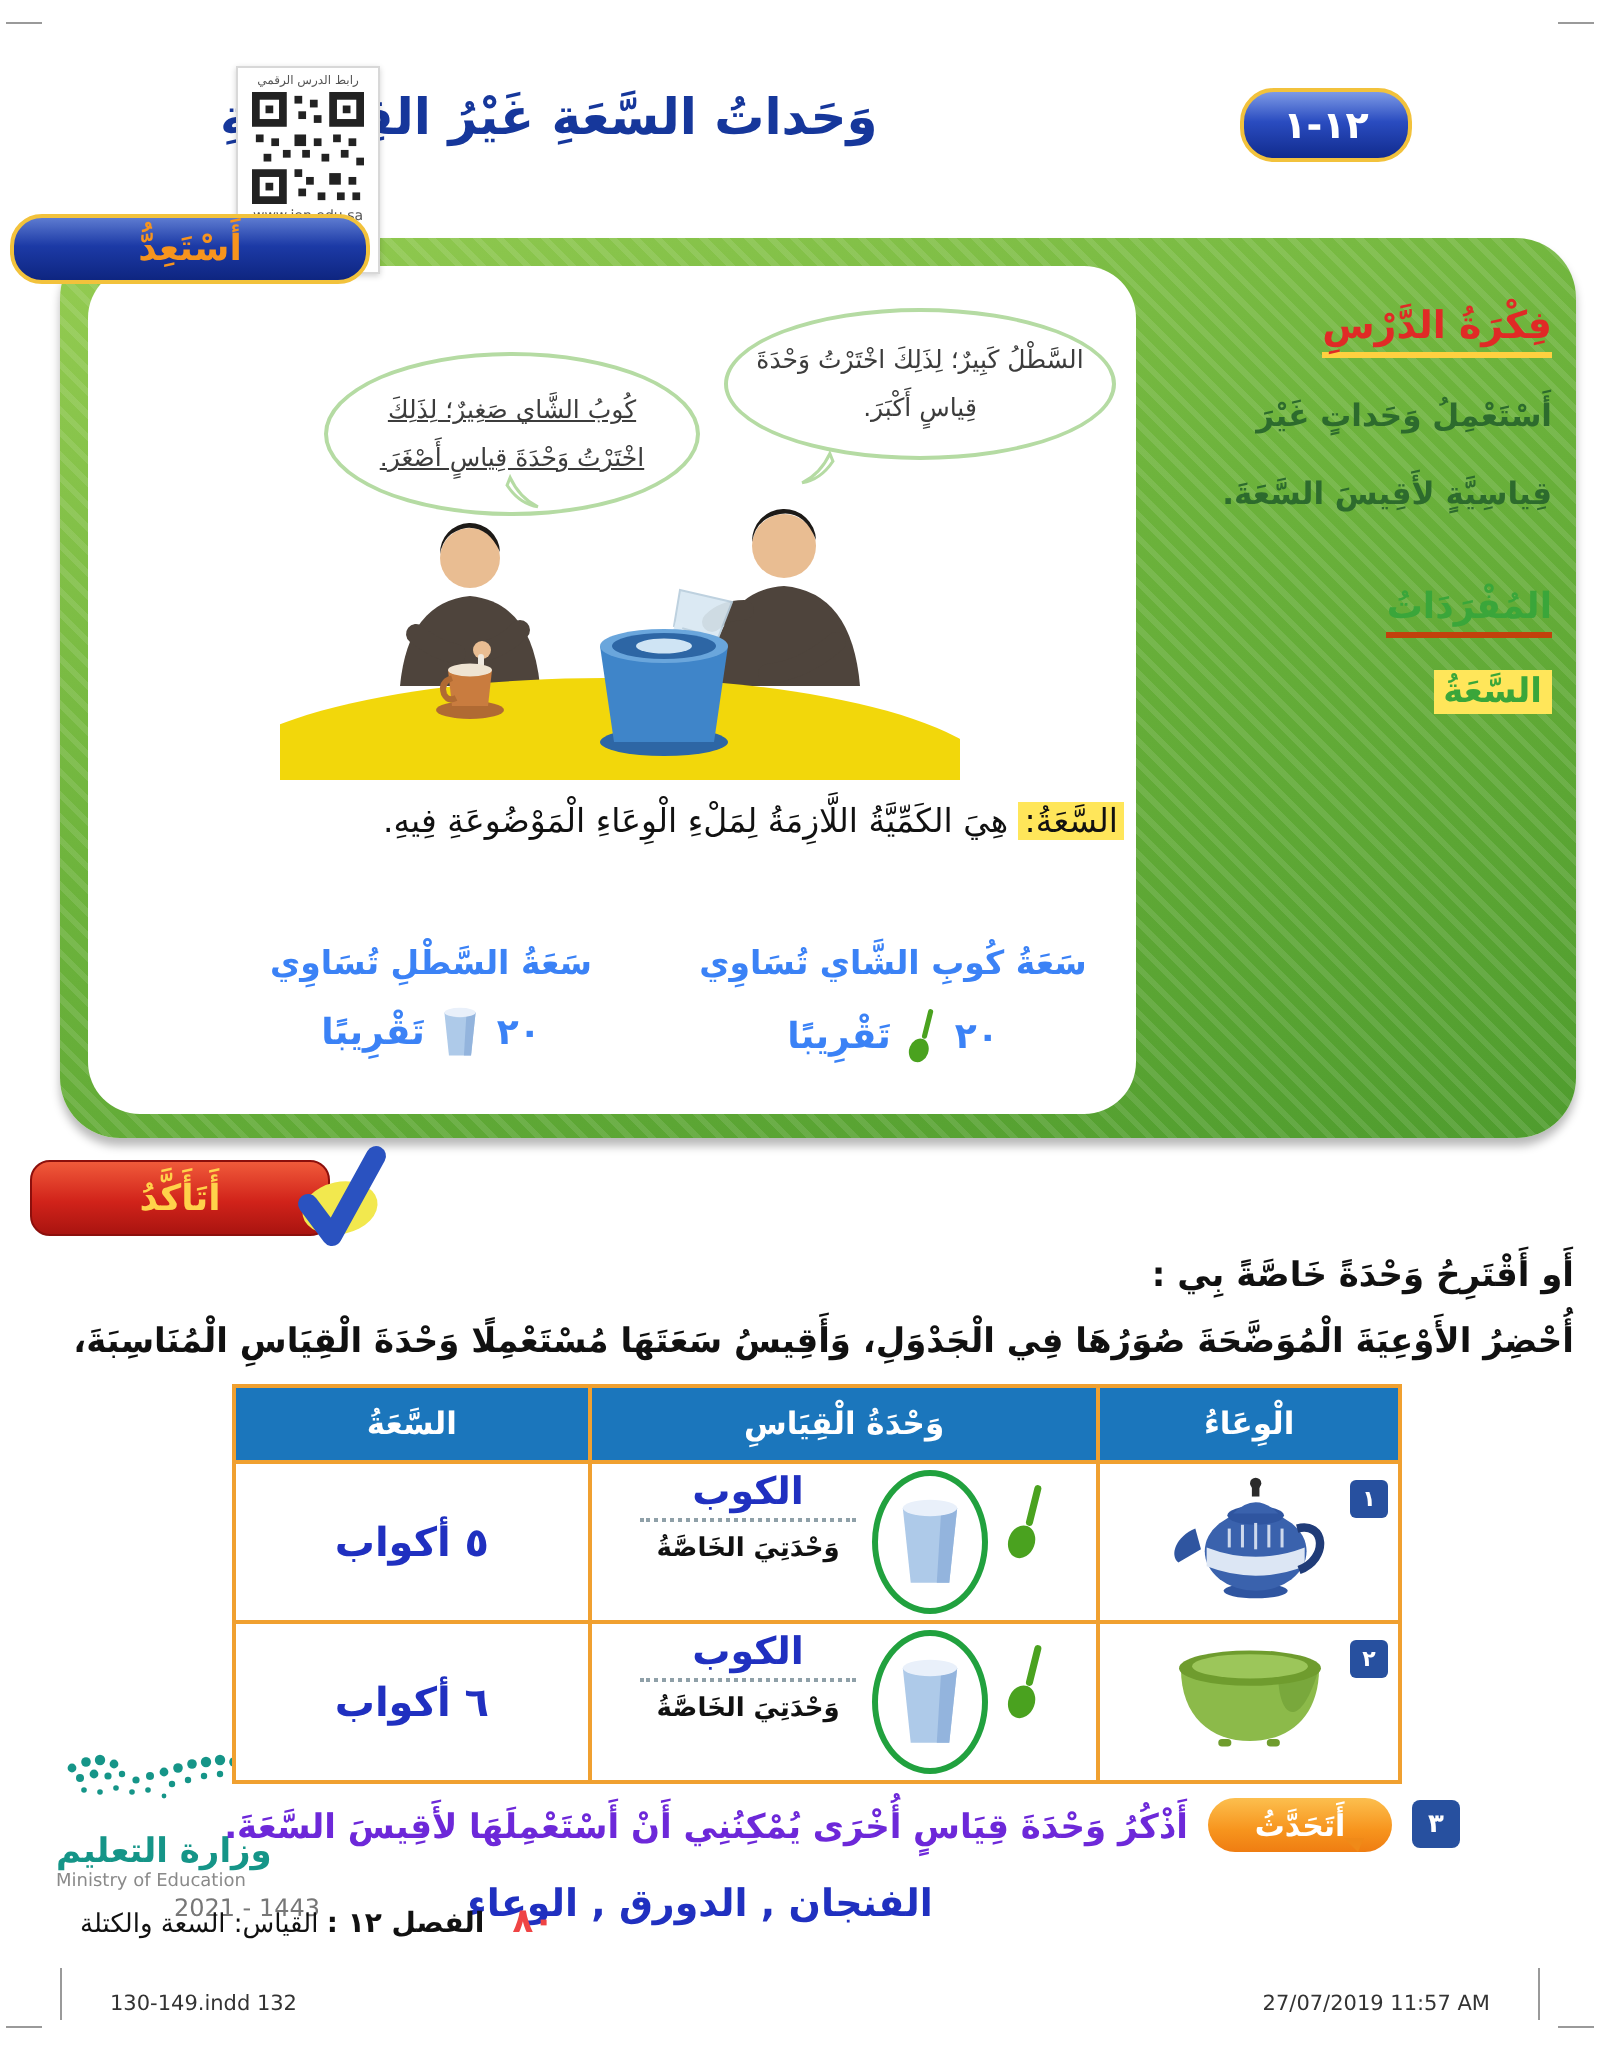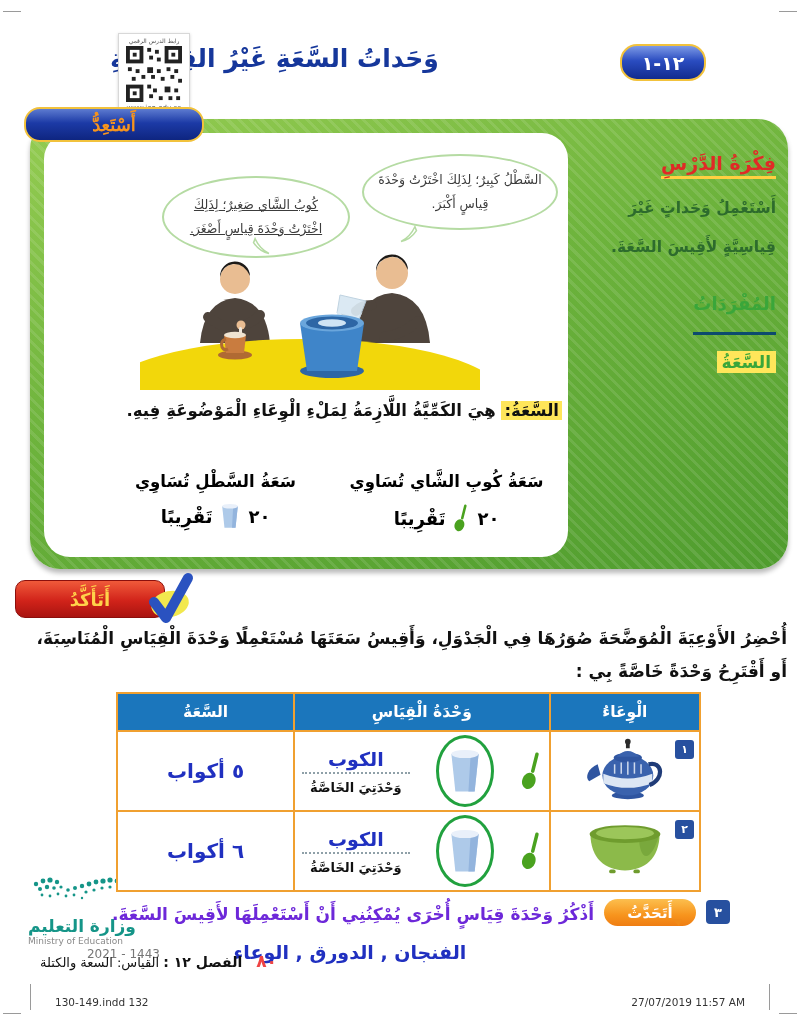--- a/index.html
+++ b/index.html
@@ -10,63 +10,63 @@
   .crop{position:absolute;background:#9a9a9a;}
   
   .lesson-pill{position:absolute;top:44px;left:620px;width:82px;height:33px;border-radius:17px;
     background:linear-gradient(#7d9ae6 0%,#2a4cc0 45%,#112b8e 100%);border:2px solid #f2c23c;
     color:#fff;font-weight:bold;font-size:19px;display:flex;align-items:center;justify-content:center;direction:ltr;}
   .page-title{position:absolute;top:44px;right:190px;left:110px;text-align:left;color:#16379b;font-weight:bold;font-size:25px;}
   .qr-card{position:absolute;top:33px;left:118px;width:72px;height:104px;background:#fff;border:1px solid #d8d8d8;
     box-shadow:0 1px 3px rgba(0,0,0,.18);display:flex;flex-direction:column;align-items:center;z-index:6;padding-top:3px;box-sizing:border-box;}
   .qr-cap{font-size:6px;color:#555;}
   .qr-url{font-size:7px;color:#555;direction:ltr;}
-  .getready-pill{position:absolute;top:107px;left:24px;width:176px;height:31px;border-radius:16px;
+  .getready-pill{position:absolute;top:107px;left:5px;width:176px;height:31px;border-radius:16px;
     background:linear-gradient(#5d7bd0 0%,#1c3aa6 45%,#0e2580 100%);border:2px solid #f2c23c;
-    color:#f7941d;font-weight:bold;font-size:18px;display:flex;align-items:center;justify-content:center;z-index:7;font-family:Liberation Serif, serif;}
+    color:#f7941d;font-weight:bold;font-size:18px;display:flex;align-items:center;justify-content:center;z-index:7;}
   
   .green-panel{position:absolute;top:119px;left:30px;width:758px;height:450px;border-radius:30px;
     background:linear-gradient(160deg,#95cc52 0%,#6db33c 45%,#4f9c2e 100%);
     box-shadow:0 4px 5px rgba(0,0,0,.28);}
   .green-panel .stripes{position:absolute;inset:0;border-radius:30px;
     background:repeating-linear-gradient(45deg,rgba(255,255,255,.10) 0 3px,rgba(0,0,0,0) 3px 8px);}
   .sidebar-glow{position:absolute;top:16px;left:14px;width:212px;height:418px;border-radius:20px;
     background:radial-gradient(ellipse at 50% 55%,#fffceb 35%,rgba(255,252,235,0) 78%);}
   .white-panel{position:absolute;top:133px;left:44px;width:524px;height:424px;background:#fff;border-radius:26px;z-index:2;}
   
   .sidebar{position:absolute;top:152px;left:588px;width:188px;z-index:3;text-align:right;}
   .side-h-red{color:#e02a26;font-weight:bold;font-size:19px;display:inline-block;border-bottom:3px solid #ffd040;padding-bottom:2px;}
   .side-idea{color:#2d6b2d;font-weight:bold;font-size:15.5px;line-height:2.5;margin-top:10px;}
-  .side-h-green{color:#3aa63a;font-weight:bold;font-size:18px;display:inline-block;border-bottom:3px solid #0c4a6e;padding-bottom:18px;margin-top:26px;}
+  .side-h-green{color:#3aa63a;font-weight:bold;font-size:18px;display:inline-block;border-bottom:3px solid #c2410c;padding-bottom:2px;margin-top:26px;}
   .side-term{margin-top:16px;display:inline-block;background:#ffe65a;color:#3aa63a;font-weight:bold;font-size:17px;padding:1px 5px;}
   
   .bubble{position:absolute;z-index:4;background:#fff;border:2px solid #b5dba3;border-radius:50%;
     display:flex;align-items:center;justify-content:center;text-align:center;color:#3c3c3c;font-size:12.5px;line-height:1.9;padding:6px 14px;box-sizing:border-box;}
   .tail{position:absolute;z-index:4;width:20px;height:20px;overflow:visible;}
   
-  .definition{position:absolute;top:394px;left:100px;width:462px;z-index:4;text-align:right;color:#111;font-weight:bold;font-size:16.5px;line-height:2.1;}
+  .definition{position:absolute;top:394px;left:100px;width:462px;z-index:4;text-align:right;color:#111;font-weight:normal;font-size:16.5px;line-height:2.1;}
   .hl{background:#ffe65a;padding:0 3px;}
   .equiv{position:absolute;top:472px;left:100px;width:462px;z-index:4;display:flex;direction:rtl;}
-  .equiv .col{flex:1;text-align:center;color:#000000;font-weight:bold;font-size:16.5px;}
+  .equiv .col{flex:1;text-align:center;color:#3b82f6;font-weight:bold;font-size:16.5px;}
   .equiv .val{display:flex;align-items:center;justify-content:center;gap:8px;margin-top:12px;font-size:18px;}
   
   .check-badge{position:absolute;top:580px;left:15px;width:148px;height:36px;border-radius:10px;
     background:linear-gradient(#f05a3a 0%,#d1231a 55%,#a91410 100%);border:1px solid #8c0f0c;
     color:#ffd24a;font-weight:bold;font-size:18px;display:flex;align-items:center;justify-content:center;z-index:5;}
   .check-mark{position:absolute;top:570px;left:140px;z-index:6;}
   .instruction{position:absolute;top:622px;left:35px;width:752px;text-align:right;color:#111;font-weight:bold;font-size:17px;line-height:1.95;}
   
   .cap-table{position:absolute;top:692px;left:116px;width:585px;border-collapse:collapse;direction:rtl;z-index:2;}
   .cap-table td,.cap-table th{border:2.5px solid #f0a030;}
   .cap-table th{background:#1b76bc;color:#fff;font-weight:bold;font-size:15.5px;height:34px;}
   .cap-table td{height:76px;background:#fff;vertical-align:middle;text-align:center;position:relative;}
   .col-vessel{width:149px;}.col-unit{width:252px;}.col-cap{width:178px;}
   .num-badge{position:absolute;top:8px;right:5px;width:19px;height:19px;background:#27509f;border-radius:3px;
     color:#fff;font-size:11px;font-weight:bold;display:flex;align-items:center;justify-content:center;}
-  .unit-wrap{display:flex;direction:rtl;align-items:center;justify-content:center;gap:26px;}
+  .unit-wrap{display:flex;direction:rtl;align-items:flex-start;justify-content:center;gap:8px;}
   .unit-circle{width:52px;height:66px;border:3px solid #21a13e;border-radius:50%;display:flex;align-items:center;justify-content:center;flex:none;}
   .unit-text{width:108px;}
   .hand-blue{color:#2030c0;font-weight:bold;}
   .unit-answer{font-size:19px;border-bottom:2px dotted #8fa0a8;padding-bottom:2px;}
   .unit-caption{color:#111;font-weight:bold;font-size:13px;margin-top:6px;}
   .cap-answer{font-size:20px;}
   
   .talk-row{position:absolute;top:898px;left:40px;right:70px;display:flex;direction:rtl;align-items:flex-start;gap:10px;z-index:2;}
   .talk-num{width:24px;height:24px;background:#27509f;border-radius:4px;color:#fff;font-size:13px;font-weight:bold;
     display:flex;align-items:center;justify-content:center;flex:none;margin-top:2px;}
@@ -239,22 +239,22 @@
       </div>
     </div>
   </div>
 
   <div class="check-badge">أَتَأَكَّدُ</div>
   <svg class="check-mark" width="58" height="60" viewBox="0 0 58 60">
     <ellipse cx="30" cy="34" rx="19" ry="13" fill="#f2e84e" transform="rotate(-12 30 34)"></ellipse>
     <path d="M14 32 L26 48 L48 8" fill="none" stroke="#2a52c0" stroke-width="10" stroke-linecap="round" stroke-linejoin="round"></path>
   </svg>
   <div class="instruction">
+    <div>أَو أَقْتَرِحُ وَحْدَةً خَاصَّةً بِي :</div>
     <div>أُحْضِرُ الأَوْعِيَةَ الْمُوَضَّحَةَ صُوَرُهَا فِي الْجَدْوَلِ، وَأَقِيسُ سَعَتَهَا مُسْتَعْمِلًا وَحْدَةَ الْقِيَاسِ الْمُنَاسِبَةَ،</div>
-    <div>أَو أَقْتَرِحُ وَحْدَةً خَاصَّةً بِي :</div>
   </div>
 
   <table class="cap-table">
     <tbody>
         <tr>
       <th class="col-vessel">الْوِعَاءُ</th>
       <th class="col-unit">وَحْدَةُ الْقِيَاسِ</th>
       <th class="col-cap">السَّعَةُ</th>
     </tr>
     <tr>

